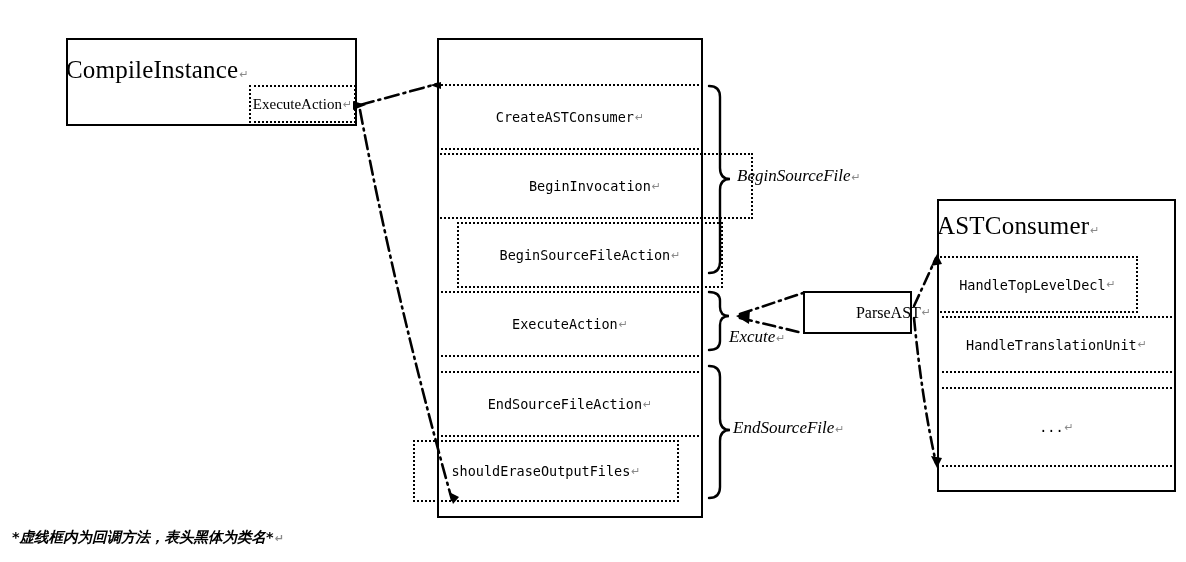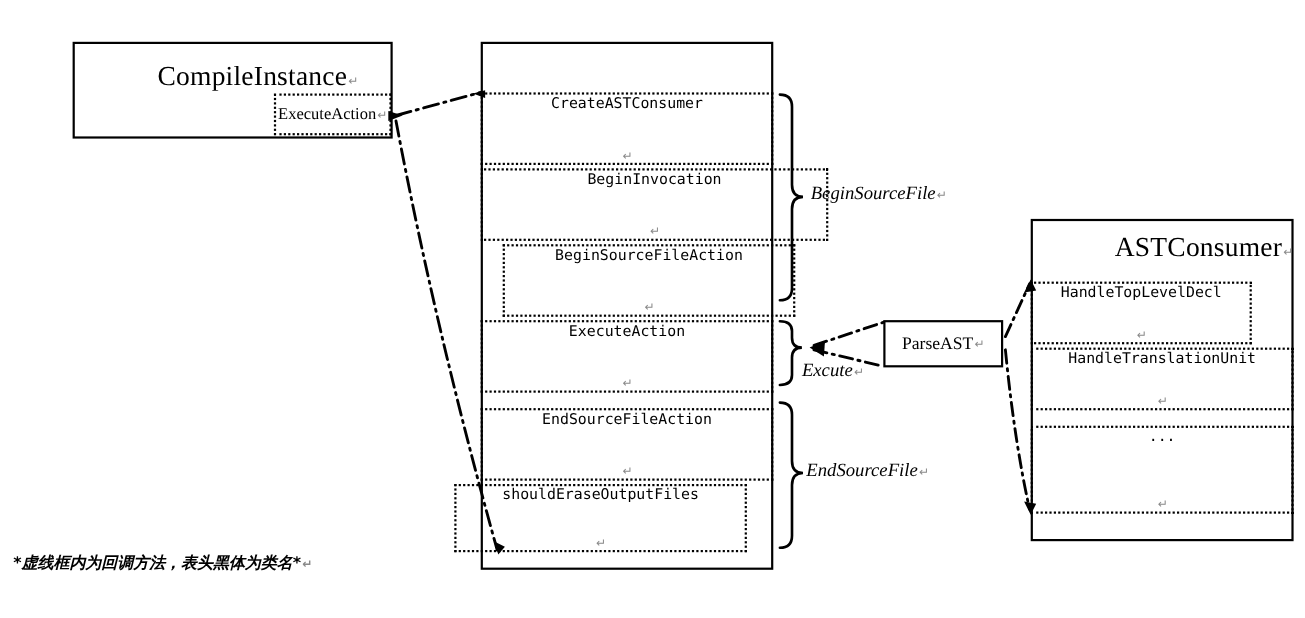--- a/index.html
+++ b/index.html
@@ -25,44 +25,43 @@
   }
   .dotted-box {
     position: absolute;
     box-sizing: border-box;
     border: 2px dotted #000;
     background: transparent;
   }
 
   .class-title {
     position: absolute;
-    text-align: right;
+    text-align: left;
     font-family: "Liberation Serif", serif;
     font-size: 25px;
     color: #000;
     white-space: nowrap;
     letter-spacing: .2px;
   }
 
   
   .method-cell {
     position: absolute;
     box-sizing: border-box;
     border-top: 2px dotted #000;
     border-bottom: 2px dotted #000;
     border-left: 2px dotted #000;
     border-right: 2px dotted #000;
     display: flex;
     align-items: center;
-    justify-content: space-between;
+    justify-content: center;
     font-family: "DejaVu Sans Mono", "Liberation Mono", monospace;
     font-size: 13.5px;
     color: #000;
     white-space: nowrap;
-    flex-direction: column;
   }
 
   .brace-label {
     position: absolute;
     font-family: "Liberation Serif", serif;
     font-style: italic;
     font-size: 17px;
     color: #000;
     white-space: nowrap;
   }
@@ -166,21 +165,21 @@
     <span>BeginSourceFile</span><span class="cr">↵</span>
   </div>
   <div class="brace-label" style="left:729px; top:327px;">
     <span>Excute</span><span class="cr">↵</span>
   </div>
   <div class="brace-label" style="left:733px; top:418px;">
     <span>EndSourceFile</span><span class="cr">↵</span>
   </div>
 
   <div class="solid-box" style="left:803px; top:291px; width:109px; height:43px;"></div>
-  <div class="small-box-label" style="left:803px; top:291px; width:109px; height:43px;">
+  <div class="small-box-label" style="left:803px; top:291px; width:109px; height:43px;padding-left:36px;">
     <span>ParseAST</span>
       <span class="cr">↵</span>
   </div>
 
   <div class="solid-box" style="left:937px; top:199px; width:239px; height:293px;"></div>
 
   <div class="class-title" style="left:937px; top:212px; width:239px;">
     <span>ASTConsumer</span><span class="cr">↵</span>
   </div>
 
@@ -239,17 +238,17 @@
     <path d="M 736 316 L 750 310 L 749 324 Z" fill="#000"></path>
 
     <g fill="none" stroke="#000" stroke-width="2.6" stroke-linecap="round" stroke-dasharray="12 5 2 5">
       <path d="M 914 306 L 936 258"></path>
       <path d="M 914 318 Q 922 400 936 463"></path>
     </g>
     <path d="M 937 254 L 931 266 L 942 264 Z" fill="#000"></path>
     <path d="M 937 468 L 931 456 L 942 458 Z" fill="#000"></path>
   </svg>
 
-  <div class="footnote" style="left:12px; top:502px;font-style:italic;">
+  <div class="footnote" style="left:12px; top:528px;font-style:italic;">
     <span>*虚线框内为回调方法，表头黑体为类名*</span><span class="cr">↵</span>
   </div>
 
 </div>
 
 </body></html>

